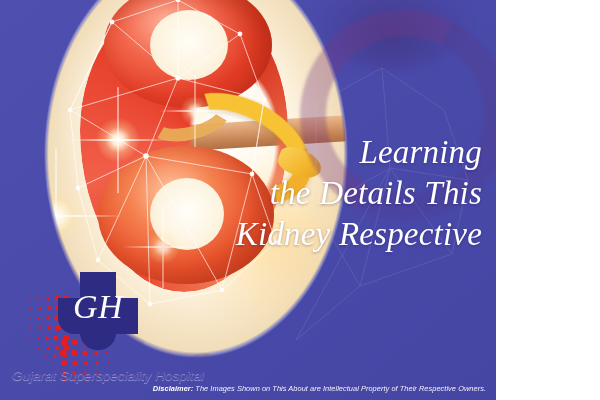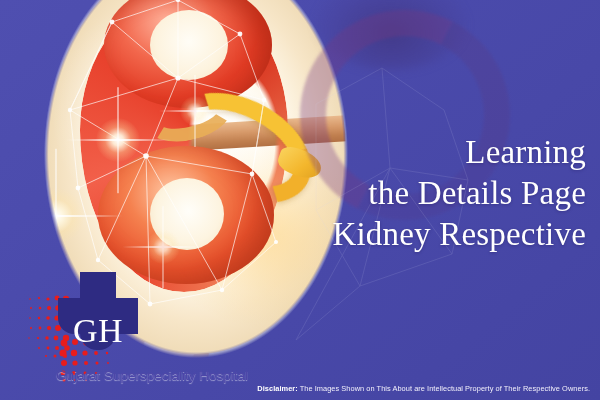--- a/index.html
+++ b/index.html
@@ -8,24 +8,25 @@
   html, body {
     width: 600px;
     height: 400px;
     overflow: hidden;
     background: #ffffff;
     font-family: "Liberation Sans", sans-serif;
   }
 
   #banner {
     position: relative;
-    width: 600px;
+    width: 496px;
     height: 400px;
     overflow: hidden;
     background: #d8dde8;
+    font-style: italic;
   }
 
   
   .photo-bg {
     position: absolute;
     inset: 0;
     background:
       
       radial-gradient(ellipse 180px 230px at 38px 120px, rgba(255,255,255,0.95) 0%, rgba(246,248,252,0.6) 45%, rgba(222,228,238,0) 75%),
       radial-gradient(ellipse 260px 300px at 150px 40px, rgba(255,255,255,0.75) 0%, rgba(232,236,244,0.25) 55%, rgba(210,217,230,0) 80%),
@@ -293,42 +294,41 @@
   }
   .cross-h {
     position: absolute;
     left: 0; top: 26px;
     width: 80px; height: 36px;
     background: #2e2b82;
     border-bottom-left-radius: 16px;
   }
   .cross-label {
     position: absolute;
-    left: 0; top: 40px;
+    left: 0; top: 16px;
     width: 80px;
     text-align: center;
     font-family: "Liberation Serif", "DejaVu Serif", serif;
     font-size: 34px;
     line-height: 38px;
     color: #ffffff;
     letter-spacing: 0.5px;
     z-index: 3;
   }
 
   .logo-name {
     position: absolute;
     left: 2px; top: 96px;
     width: 178px;
     font-family: "Liberation Sans", sans-serif;
     font-size: 13.5px;
     line-height: 16px;
     color: #4d46a8;
     white-space: nowrap;
     text-shadow: 0 1px 1px rgba(255,255,255,0.5);
-    margin-left: 44px;
   }
 
   
   .disclaimer {
     position: absolute;
     right: 10px;
     bottom: 6px;
     font-family: "Liberation Sans", sans-serif;
     font-size: 7.4px;
     line-height: 10px;
@@ -427,21 +427,21 @@
       <polyline points="104,128 30,170"></polyline>
       <polyline points="104,128 166,214"></polyline>
       <polyline points="104,128 74,246"></polyline>
       <polyline points="10,300 104,128"></polyline>
       <polyline points="10,300 74,246"></polyline>
     </g>
   </svg>
 
   <div class="headline">
     <span class="line">Learning</span>
-    <span class="line">the Details Page</span>
+    <span class="line">the Details This</span>
     <span class="line">Kidney Respective</span>
   </div>
 
   <div class="logo">
 
     <svg class="dots-left" viewBox="0 0 50 66">
       <g fill="#e81c1c">
         <circle cx="44" cy="5" r="3.2"></circle>
           <circle cx="35" cy="4" r="2.4"></circle>
           <circle cx="26" cy="5" r="1.6"></circle>

